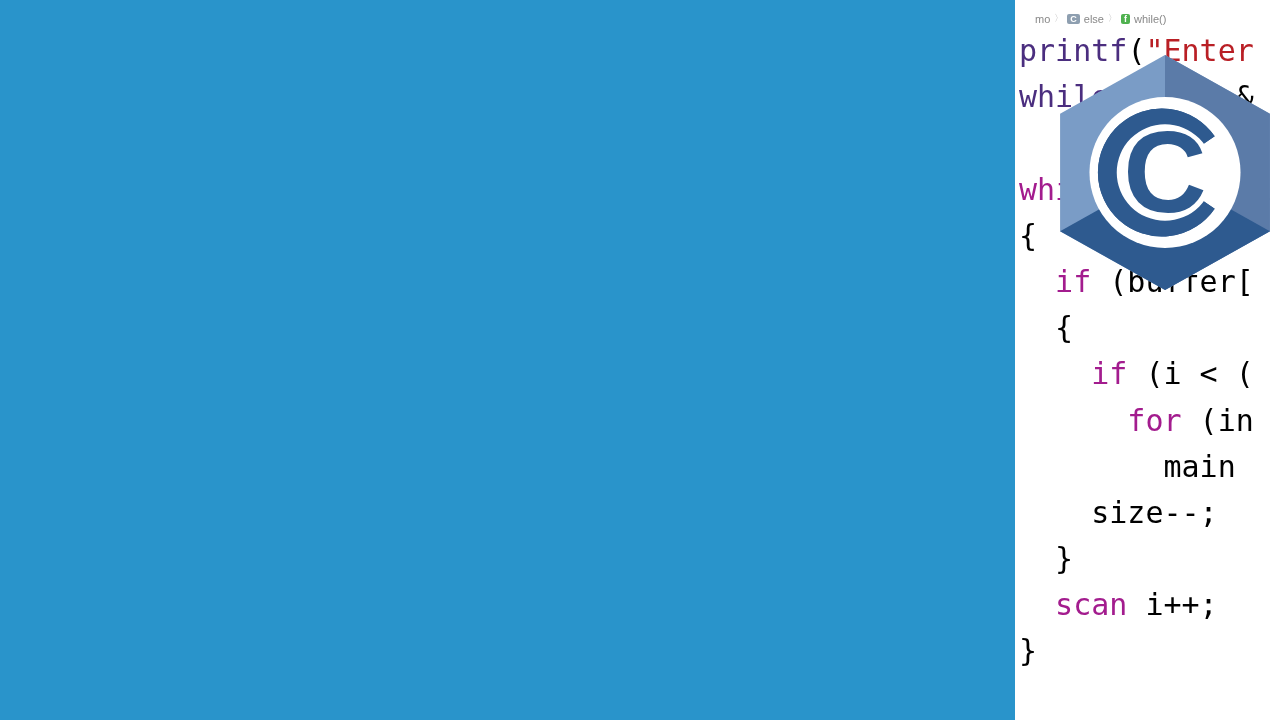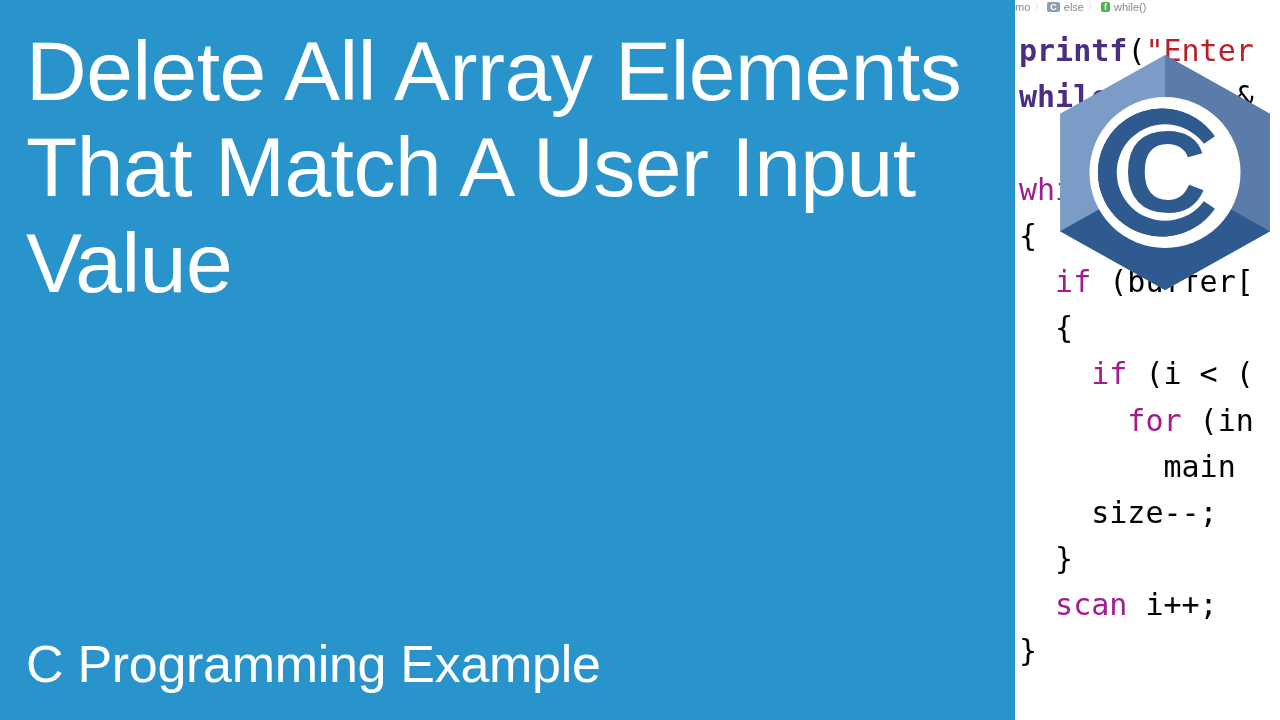--- a/index.html
+++ b/index.html
@@ -3,39 +3,37 @@
   <meta charset="utf-8">
   <style>
     * { margin: 0; padding: 0; box-sizing: border-box; }
     html, body { width: 1280px; height: 720px; overflow: hidden; font-family: -apple-system, BlinkMacSystemFont, "Segoe UI", Helvetica, Arial, sans-serif; }
     .canvas { width: 1280px; height: 720px; display: flex; }
     .left-panel { width: 1015px; height: 100%; background: #2994cb; color: #fff; padding: 24px 26px 0 26px; display: flex; flex-direction: column; }
     .title { font-size: 84px; line-height: 1.14; font-weight: 500; letter-spacing: -0.5px; }
     .spacer { flex: 1; }
     .subtitle { font-size: 52px; font-weight: 400; margin-bottom: 26px; letter-spacing: -0.3px; }
     .right-panel { width: 265px; height: 100%; background: #fff; position: relative; overflow: hidden; }
-    .breadcrumbs { position: absolute; top: 0; left: 0; font-size: 11px; color: #888; display: flex; align-items: center; gap: 4px; padding-left: 0; white-space: nowrap; }
+    .breadcrumbs { position: absolute; top: 12px; left: 0; font-size: 11px; color: #888; display: flex; align-items: center; gap: 4px; padding-left: 20px; white-space: nowrap; }
     .bc-sep { color: #bbb; font-size: 9px; }
     .bc-icon-c { background: #8e9fb0; color: #fff; font-weight: 700; font-size: 9px; border-radius: 2px; padding: 0 3px; display: inline-block; }
     .bc-icon-f { background: #4fb14f; color: #fff; font-weight: 700; font-size: 9px; border-radius: 2px; padding: 0 3px; display: inline-block; }
     .code-area { position: absolute; top: 28px; left: 4px; right: 0; font-family: "SF Mono", Menlo, Monaco, Consolas, monospace; font-size: 30px; line-height: 1.54; font-weight: 500; color: #000; white-space: pre; }
-    .tok-fn   { color: #4b2e7f; font-weight: bold; }
+    .tok-fn   { color: #4b2e7f; }
     .tok-str  { color: #b91f25; }
     .tok-kw   { color: #a31c8e; }
     .tok-id   { color: #000; }
     .c-logo { position: absolute; top: 55px; left: 45px; width: 210px; height: 235px; pointer-events: none; }
   </style>
 </head>
 <body>
 
 <div class="canvas">
   <div class="left-panel">
-    <div class="title">Delete All Array Elements That Match A User Input Value</div>
     <div class="spacer"></div>
-    <div class="subtitle">C Programming Example</div>
   </div>
 
   <div class="right-panel">
 
     <div class="breadcrumbs">
       <span>mo</span>
       <span class="bc-sep">〉</span>
       <span class="bc-icon-c">C</span>
       <span>else</span>
       <span class="bc-sep">〉</span>

